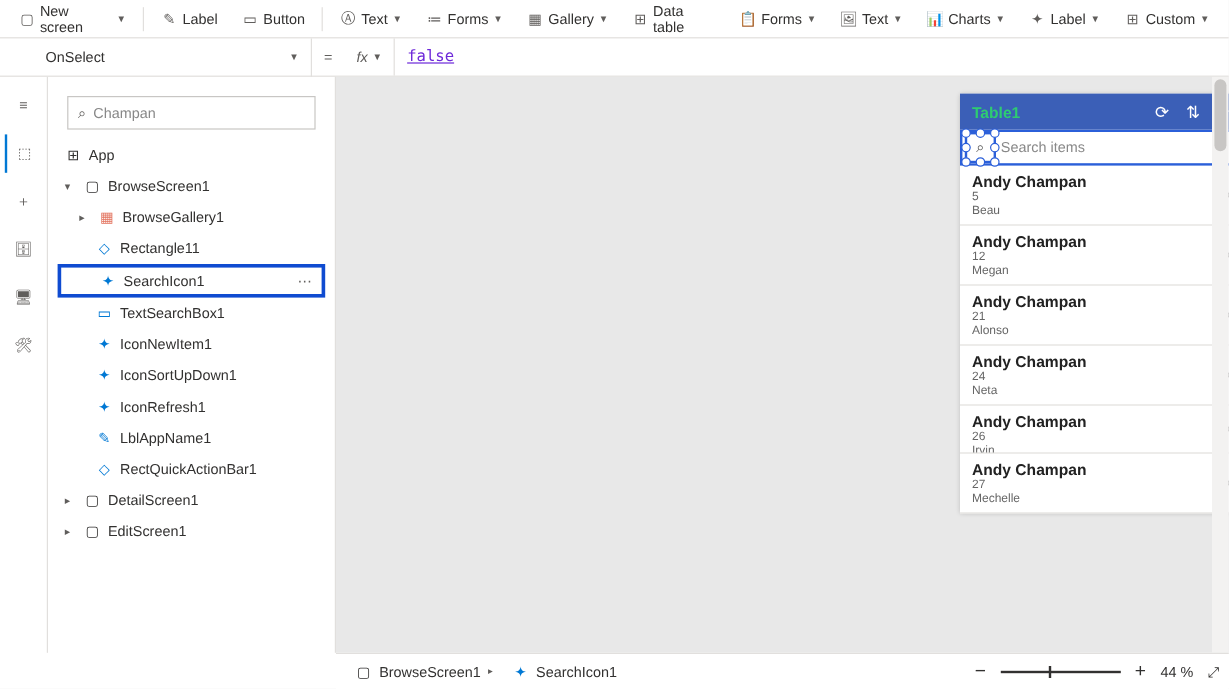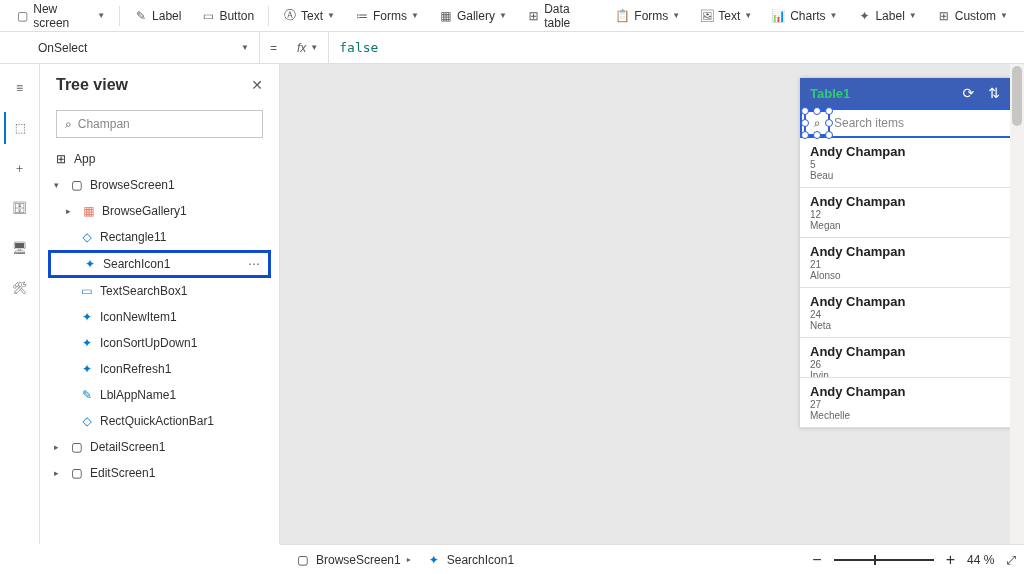--- a/index.html
+++ b/index.html
@@ -8,21 +8,21 @@
     .ribbon { display: flex; align-items: center; height: 32px; border-bottom: 1px solid #e1dfdd; padding: 0 8px; gap: 4px; }
     .ribbon-item { display: flex; align-items: center; gap: 4px; padding: 0 8px; height: 28px; font-size: 12px; color: #323130; cursor: pointer; }
     .ribbon-sep { width: 1px; height: 20px; background: #e1dfdd; margin: 0 2px; }
     .chevron-s { font-size: 8px; color: #605e5c; }
     .ricon { width: 14px; height: 14px; display: inline-flex; align-items: center; justify-content: center; color: #605e5c; }
     
     .formula-row { display: flex; align-items: center; height: 32px; border-bottom: 1px solid #e1dfdd; }
     .prop-select { width: 232px; height: 32px; display: flex; align-items: center; justify-content: space-between; padding: 0 10px; border-right: 1px solid #e1dfdd; font-size: 12px; margin-left: 28px;}
     .eq { padding: 0 10px; color: #605e5c; }
     .fx { padding: 0 10px; display: flex; align-items: center; gap: 4px; font-style: italic; color: #605e5c; border-right: 1px solid #e1dfdd; height:100%;}
-    .formula-input { flex: 1; padding: 0 10px; font-family: Consolas, monospace; font-size: 13px; color: #0f766e; }
+    .formula-input { flex: 1; padding: 0 10px; font-family: Consolas, monospace; font-size: 13px; color: #6d28d9; text-decoration: underline; }
     
     .main { display: flex; height: calc(100% - 64px - 30px); }
     .rail { width: 40px; border-right: 1px solid #e1dfdd; display: flex; flex-direction: column; align-items: center; padding-top: 8px; gap: 8px; }
     .rail-item { width: 32px; height: 32px; display: flex; align-items: center; justify-content: center; color: #605e5c; cursor: pointer; }
     .rail-item.active { border-left: 2px solid #0078d4; }
     
     .panel { width: 240px; border-right: 1px solid #e1dfdd; display: flex; flex-direction: column; padding: 8px 0; }
     .panel-header { display: flex; justify-content: space-between; align-items: center; padding: 4px 16px 8px; }
     .panel-title { font-size: 16px; font-weight: 600; }
     .panel-tabs { display: flex; gap: 16px; padding: 0 16px; border-bottom: 1px solid #e1dfdd; }
@@ -146,24 +146,20 @@
   <div class="rail">
     <div class="rail-item">≡</div>
     <div class="rail-item active">⬚</div>
     <div class="rail-item">＋</div>
     <div class="rail-item">🗄</div>
     <div class="rail-item">🖥</div>
     <div class="rail-item">🛠</div>
   </div>
 
   <div class="panel">
-    <div class="panel-header">
-      <span class="panel-title">Tree view</span>
-      <span style="font-size:14px;color:#605e5c;cursor:pointer">✕</span>
-    </div>
     <div class="panel-search">
       <span>⌕</span>
       <span style="color:#888">Champan</span>
     </div>
     <div class="tree">
       <div class="tree-item">
           <span class="ticon">⊞</span>
           <span>App</span>
         </div>
       <div class="tree-item">

